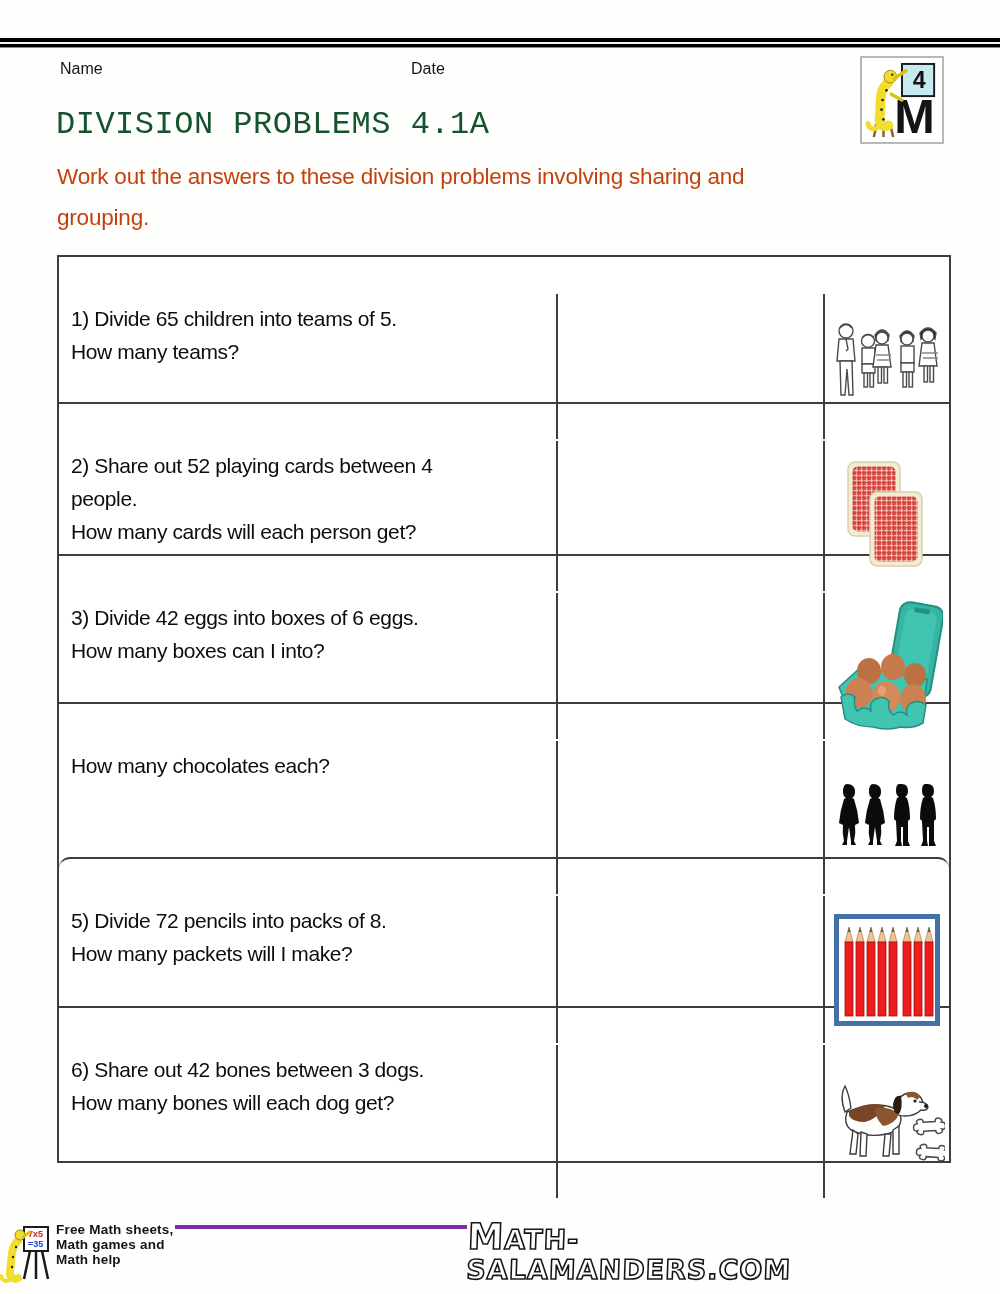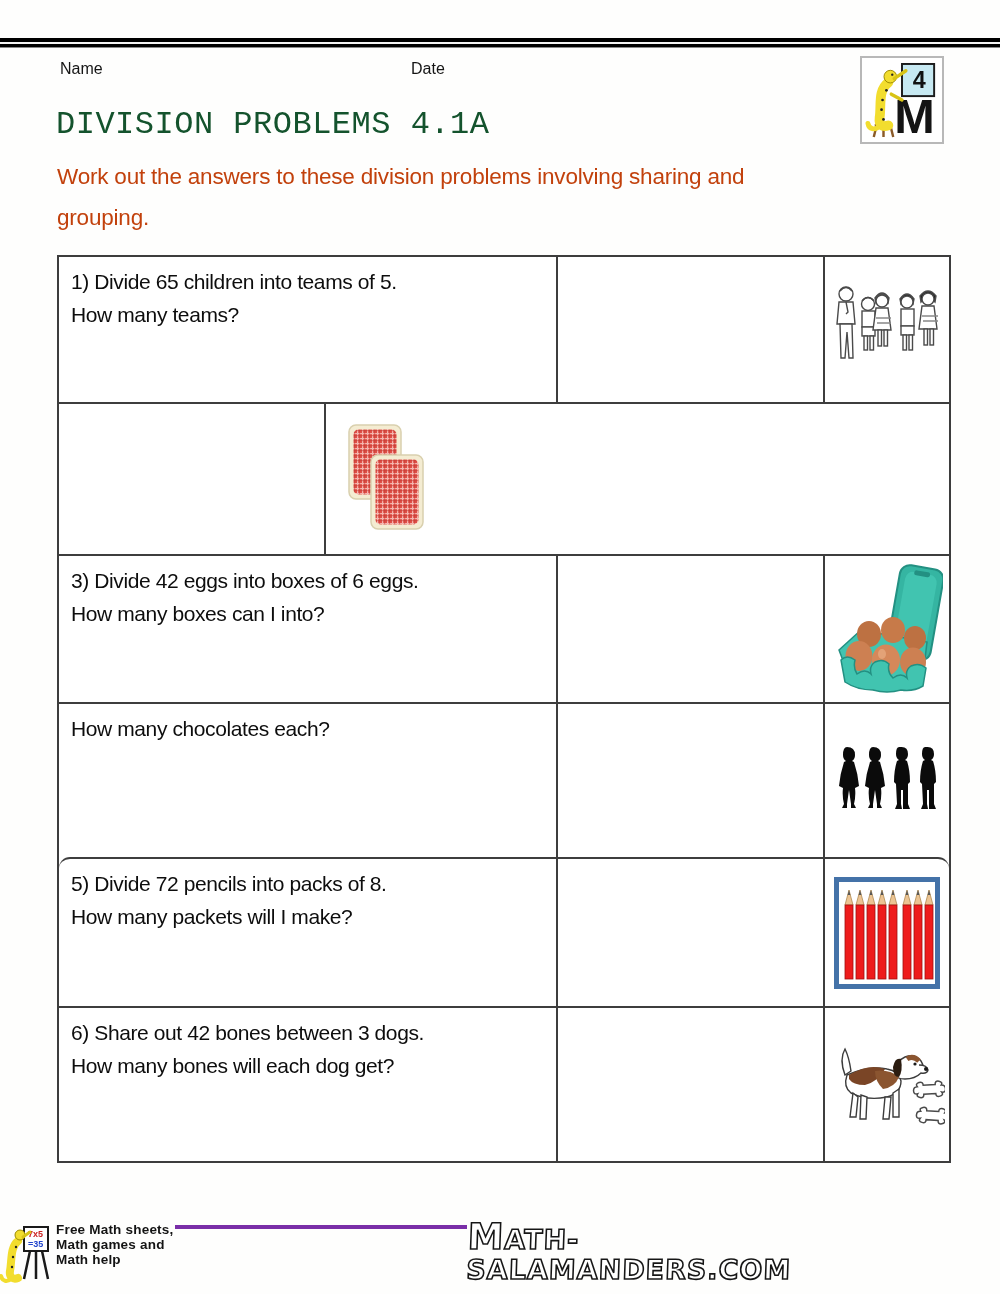--- a/index.html
+++ b/index.html
@@ -40,21 +40,21 @@
     background:#fff;
   }
   .trow{display:flex;box-sizing:border-box;}
   .trow + .trow{border-top:2px solid #3d3d3d;}
   .trow:nth-child(1){height:145px;}
   .trow:nth-child(2){height:152px;}
   .trow:nth-child(3){height:148px;}
   .trow:nth-child(4){height:155px;}
   .trow:nth-child(5){height:149px;border-radius:11px;}
   .trow:nth-child(6){height:155px;}
-  .cell{box-sizing:border-box;height:100%;}
+  .cell{box-sizing:border-box;height:100%;margin-top:37px;}
   .q-cell{
     width:499px;border-right:2px solid #3d3d3d;
     padding:8px 12px 0 12px;
     font-size:21px;line-height:33px;letter-spacing:-0.4px;color:#0d0d0d;
   }
   .q-line{white-space:nowrap;}
   .a-cell{width:267px;border-right:2px solid #3d3d3d;}
   .img-cell{
     width:124px;display:flex;align-items:center;justify-content:center;
   }
@@ -167,20 +167,25 @@
             <path d="M90 24 h12 l3 23 h-18 z"></path>
             <path d="M90 34 h16 M91 39 h15" stroke="#888" fill="none"></path>
             <rect x="92" y="47" width="3.5" height="16"></rect>
             <rect x="98" y="47" width="3.5" height="16"></rect>
           </g>
         </svg>
       </div>
     </div>
 
     <div class="trow">
+      <div class="cell q-cell">
+        <div class="q-line">2) Share out 52 playing cards between 4</div>
+        <div class="q-line">people.</div>
+        <div class="q-line">How many cards will each person get?</div>
+      </div>
       <div class="cell a-cell"></div>
       <div class="cell img-cell">
         <svg width="82" height="112" viewBox="0 0 82 112">
           <defs>
             <pattern id="plaid" width="5" height="5" patternUnits="userSpaceOnUse">
               <rect width="5" height="5" fill="#e25048"></rect>
               <rect width="5" height="1.2" fill="#f5b6b0"></rect>
               <rect width="1.2" height="5" fill="#f5b6b0"></rect>
               <rect width="5" height="0.6" y="2.5" fill="#c23a34"></rect>
               <rect width="0.6" height="5" x="2.5" fill="#c23a34"></rect>

